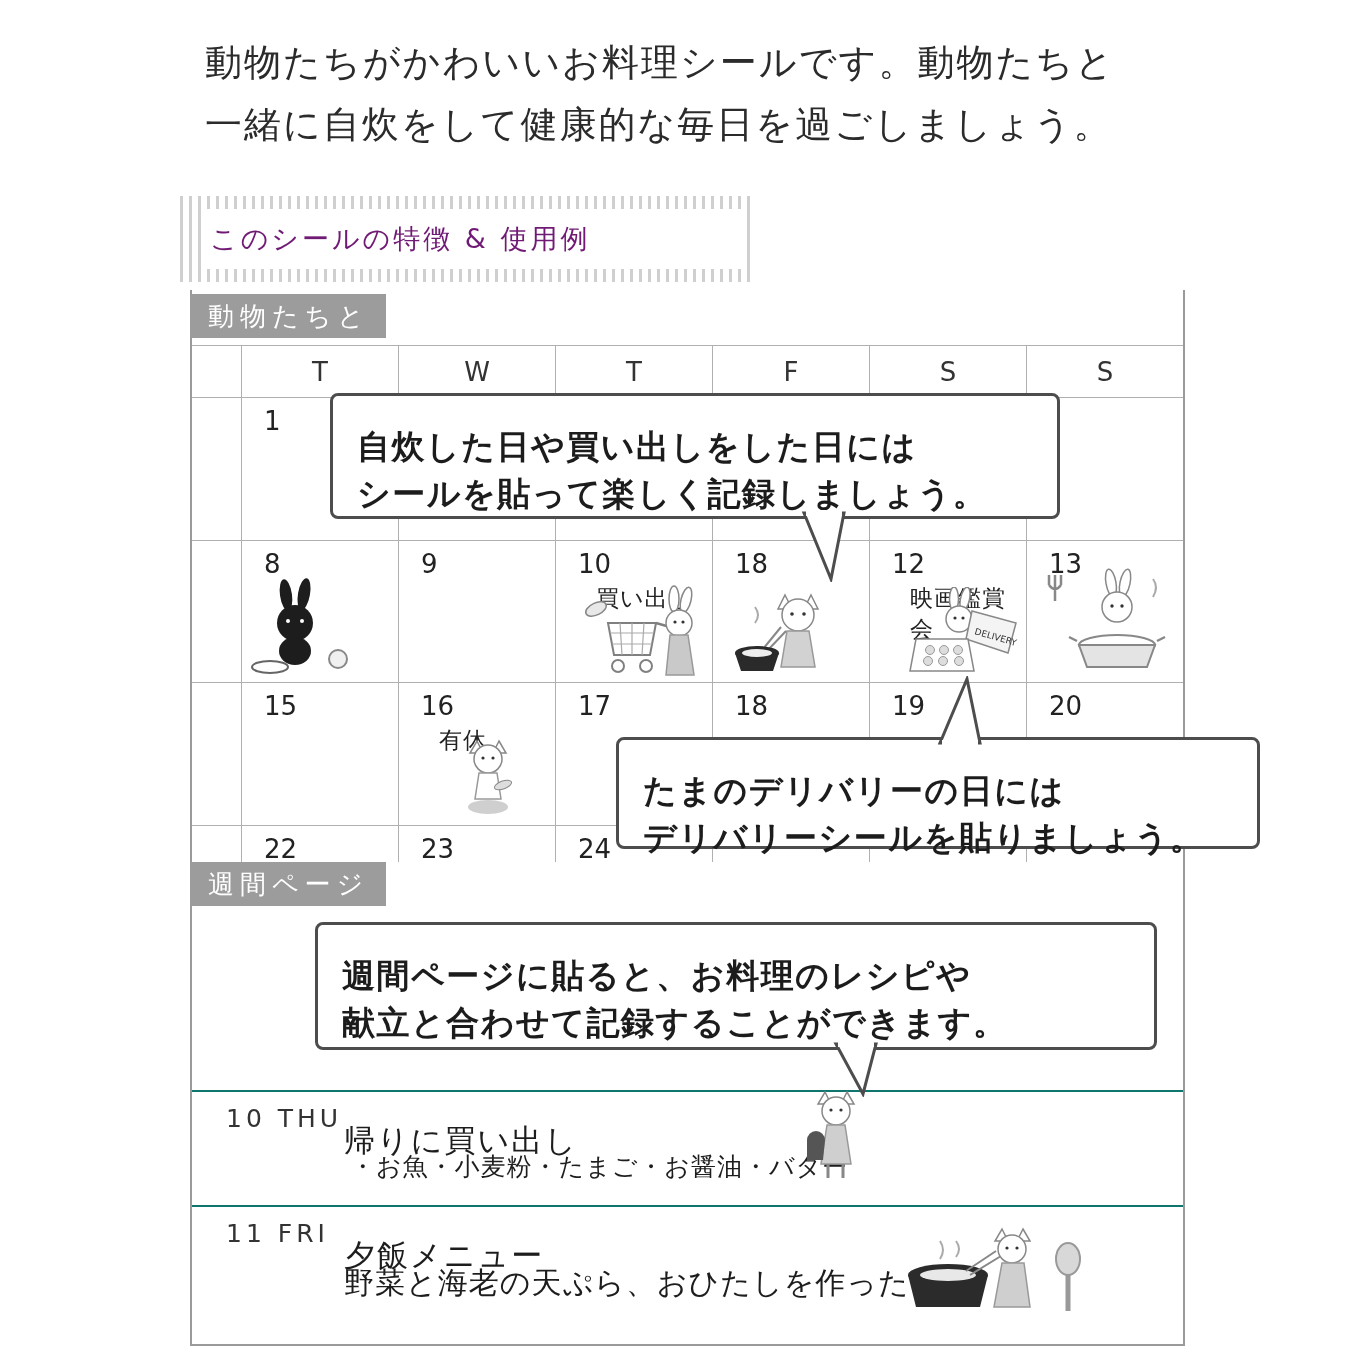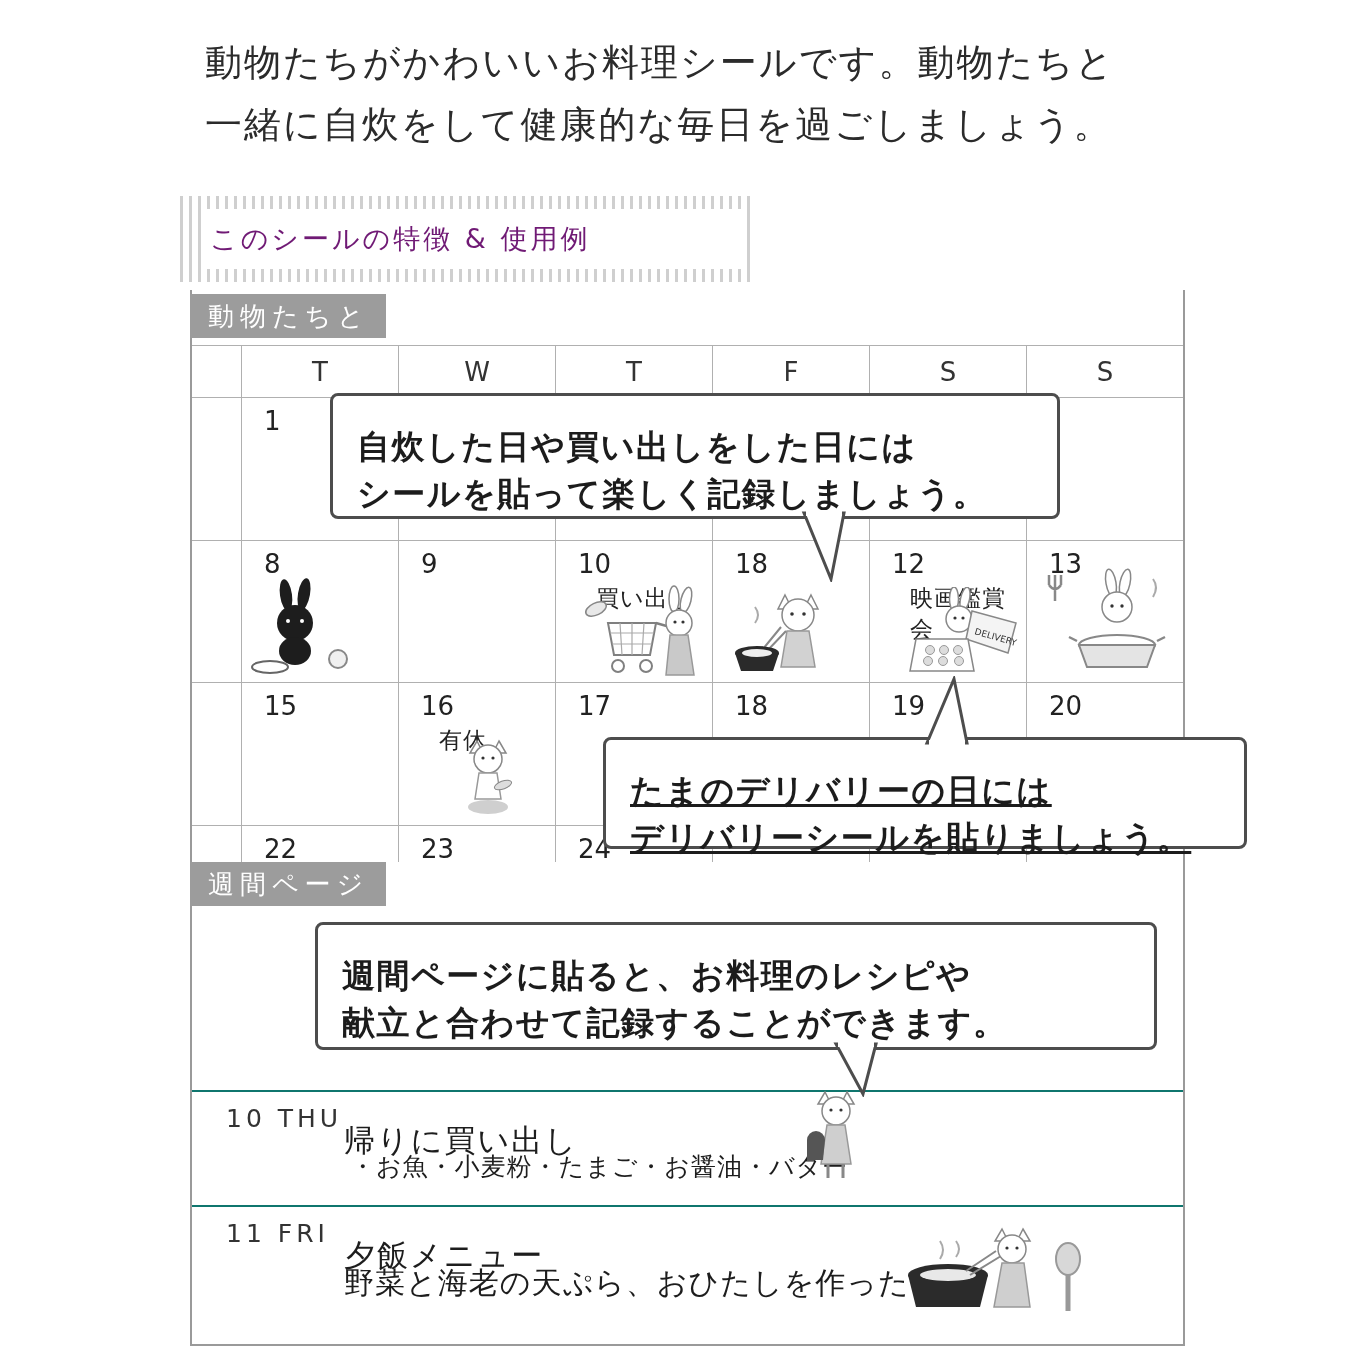--- a/index.html
+++ b/index.html
@@ -48,21 +48,21 @@
   .row-w3 { height:143px; } .row-w4 { height:160px; }
   .date { position:absolute; left:22px; top:8px; font-size:26px; color:#222; }
   .cal-note { position:absolute; left:40px; top:42px; font-size:23px; letter-spacing:1px; color:#222; }
   .sticker { position:absolute; }
 
   
   .bubble { position:absolute; background:#fff; border:3px solid #4d4d4d; border-radius:8px;
             z-index:6; padding:27px 18px 0 24px; font-size:33px; font-weight:600;
             line-height:47px; letter-spacing:1.5px; color:#1c1c1c; }
   #bubble1 { left:330px; top:393px; width:730px; height:126px; }
-  #bubble2 { left:603px; top:737px; width:644px; height:112px;text-decoration:underline; }
+  #bubble2 { left:616px; top:737px; width:644px; height:112px; }
   #bubble3 { left:315px; top:922px; width:842px; height:128px; }
   .tail { position:absolute; z-index:7; }
   #tail1 { left:468px; bottom:-66px; }
   #tail2 { left:318px; top:-64px; }
   #tail3 { left:515px; bottom:-50px; }
 
   
   .week-row { position:absolute; left:192px; width:991px; border-top:2px solid #0f766e;
               z-index:2; background:transparent; }
   #week-thu { top:1090px; height:115px; }

